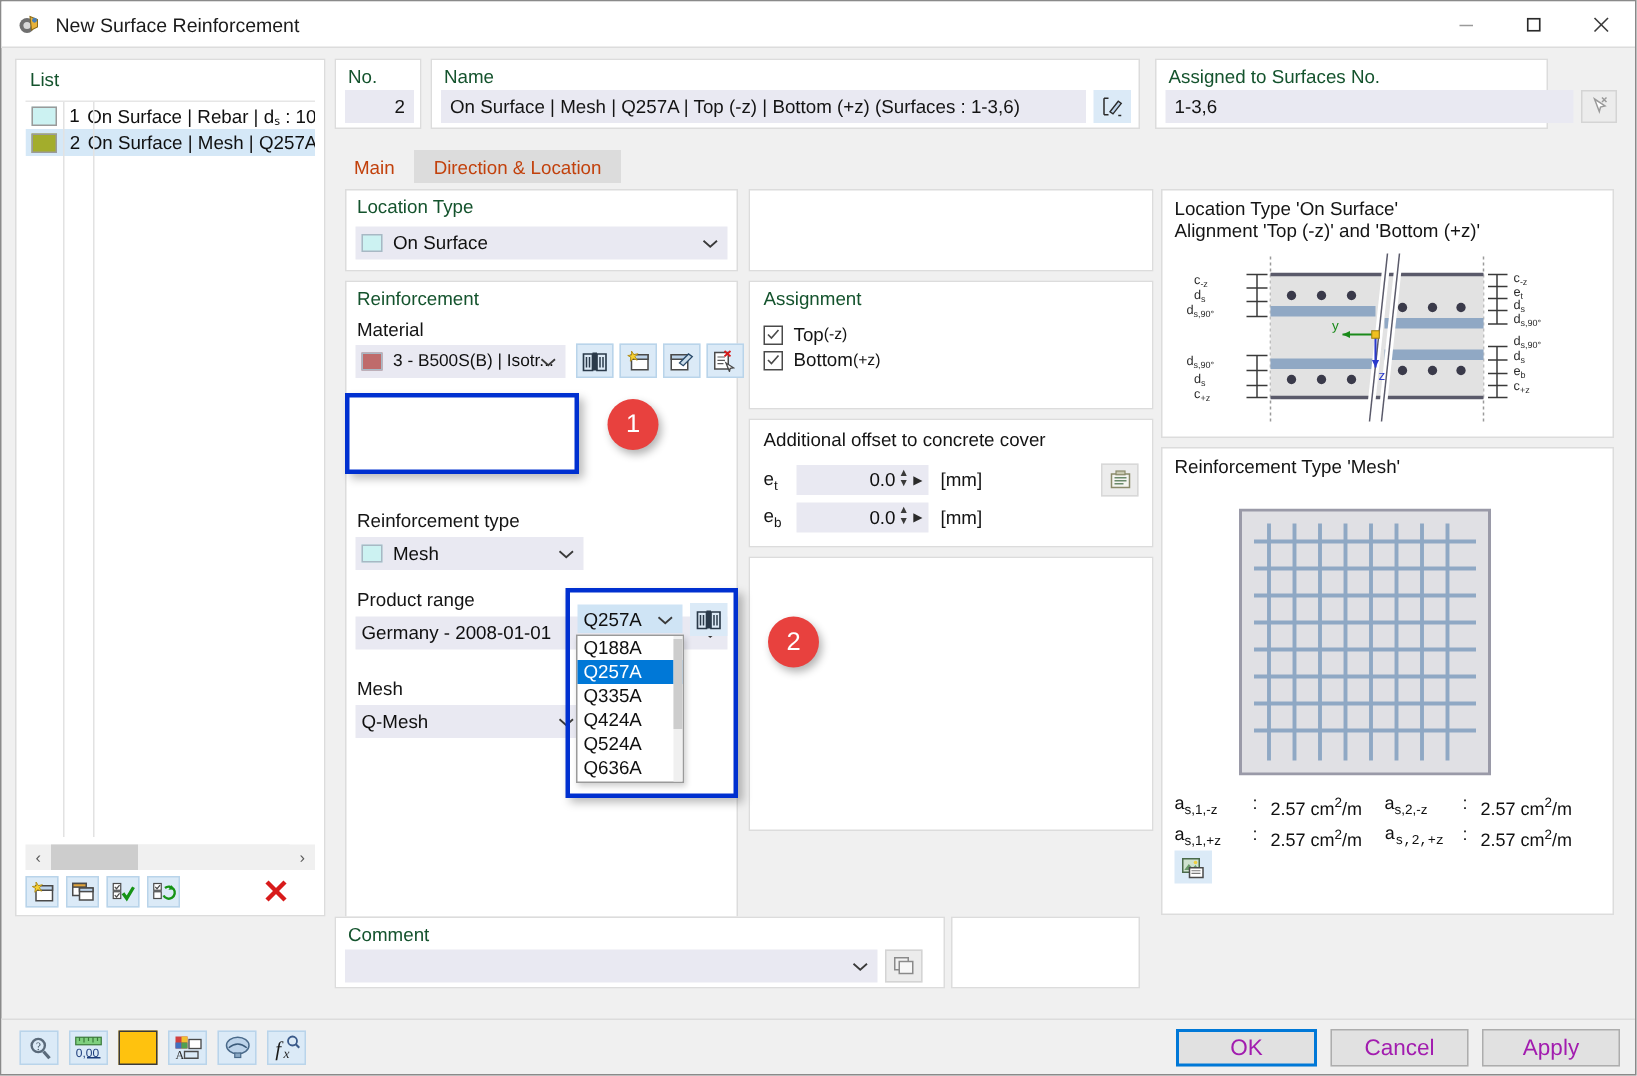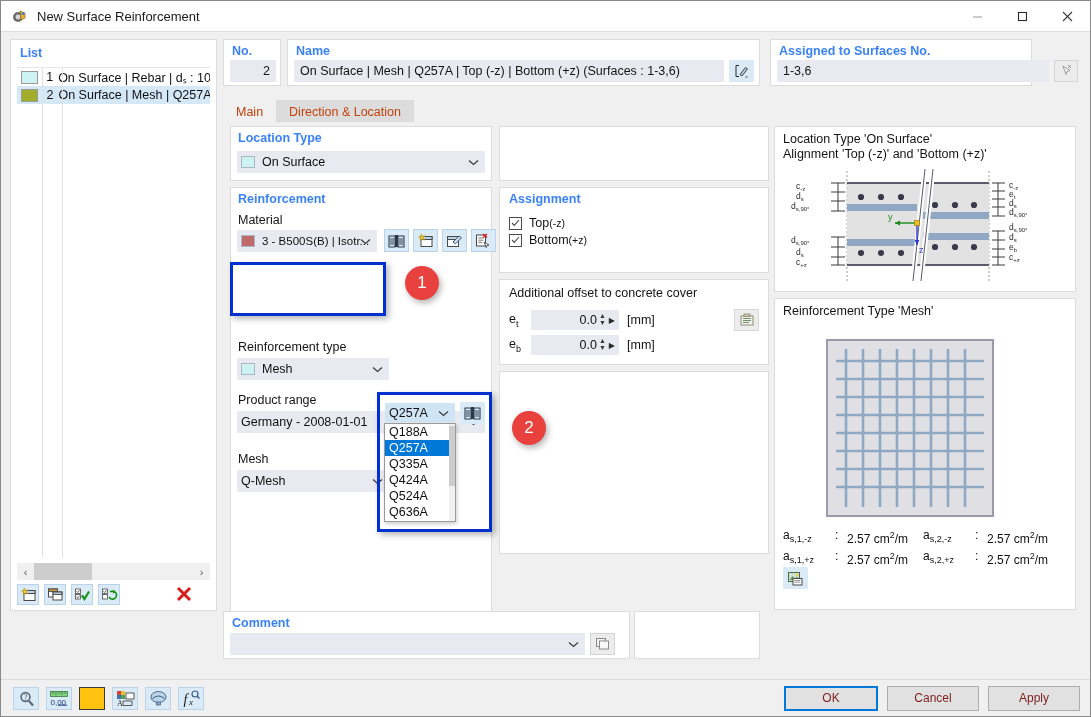--- a/index.html
+++ b/index.html
@@ -36,21 +36,21 @@
     color:#3a3a3a;
   }
 
   
   .group {
     background:#ffffff;
     border:1px solid #dcdcdc;
     position:absolute;
   }
   .grp-title {
-    color:#3b82f6; font-weight:bold; font-size:12.5px;
+    color:#14532d; font-weight:normal; font-size:12.5px;
   }
   .lbl { color:#141414; font-size:12.5px; }
 
   
   .list-panel { left:9px; top:38px; width:207px; height:572px; }
   .list-head { padding:6px 0 3px 9px; }
   .list-body { position:absolute; left:6px; right:6px; top:27px; bottom:52px;
      border-top:1px solid #e6e6e6; overflow:hidden; }
   .list-row { display:flex; align-items:center; height:18px; white-space:nowrap; }
   .list-row.sel { background:#d5e8f7; }
@@ -156,22 +156,22 @@
   .prev-txt { font-size:12.5px; line-height:15px; color:#141414; }
 
   
   .comment-panel { position:absolute; left:222px; top:610px; width:407px; height:48px; }
   .small-panel { position:absolute; left:633px; top:610px; width:126px; height:48px; }
 
   
   .bottombar { position:absolute; left:0; right:0; bottom:0; height:37px; background:#f0f0f0;
      border-top:1px solid #dcdcdc; display:flex; align-items:center; }
   .btn {
-    height:25px; border:1px solid #adadad; background:#e1e1e1; font-size:12px;
-    display:flex; align-items:center; justify-content:center; color:#7f1d1d;
+    height:25px; border:1px solid #adadad; background:#e1e1e1; font-size:15px;
+    display:flex; align-items:center; justify-content:center; color:#a21caf;
   }
   .btn.primary { border:2px solid #0078d7; background:#e1e1e1; }
   .bl-tools { display:flex; align-items:center; gap:7px; margin-left:12px; }
   .btool { width:26px; height:23px; background:#dbeaf7; border:1px solid #b9d4ea;
      display:flex; align-items:center; justify-content:center; }
   .mono-sub { font-size:9px; }
 </style>
 </head>
 <body>
 
@@ -607,21 +607,21 @@
               <span><span>2.57 cm</span><sup class="mono-sub">2</sup><span>/m</span></span>
             </div>
           </div>
           <div style="display:flex;justify-content:flex-end;">
             <div style="width:140px; display:flex;">
               <span style="width:52px;"><span>a</span><sub class="mono-sub">s,1,+z</sub></span>
               <span style="width:12px;">:</span>
               <span><span>2.57 cm</span><sup class="mono-sub">2</sup><span>/m</span></span>
             </div>
             <div style="display:flex;">
-              <span style="width:52px;"><span>a</span><sub class="mono-sub">s,2,+z</sub></span>
+              <span style="width:52px;font-family:Liberation Mono, monospace;"><span>a</span><sub class="mono-sub">s,2,+z</sub></span>
               <span style="width:12px;">:</span>
               <span><span>2.57 cm</span><sup class="mono-sub">2</sup><span>/m</span></span>
             </div>
           </div>
         </div>
 
         <div style="position:absolute; left:8px; top:268px; width:25px; height:22px; background:#dbeaf7; display:flex; align-items:center; justify-content:center;">
           <svg width="17" height="15" viewBox="0 0 17 15">
             <rect x="1.5" y="1.5" width="11" height="9" fill="#cfe2cf" stroke="#4a6a4a" stroke-width="1"></rect>
             <path d="M2.5 9 l3-4 2.5 2.6 2-2 2.5 3.4z" fill="#6a9a6a"></path>

